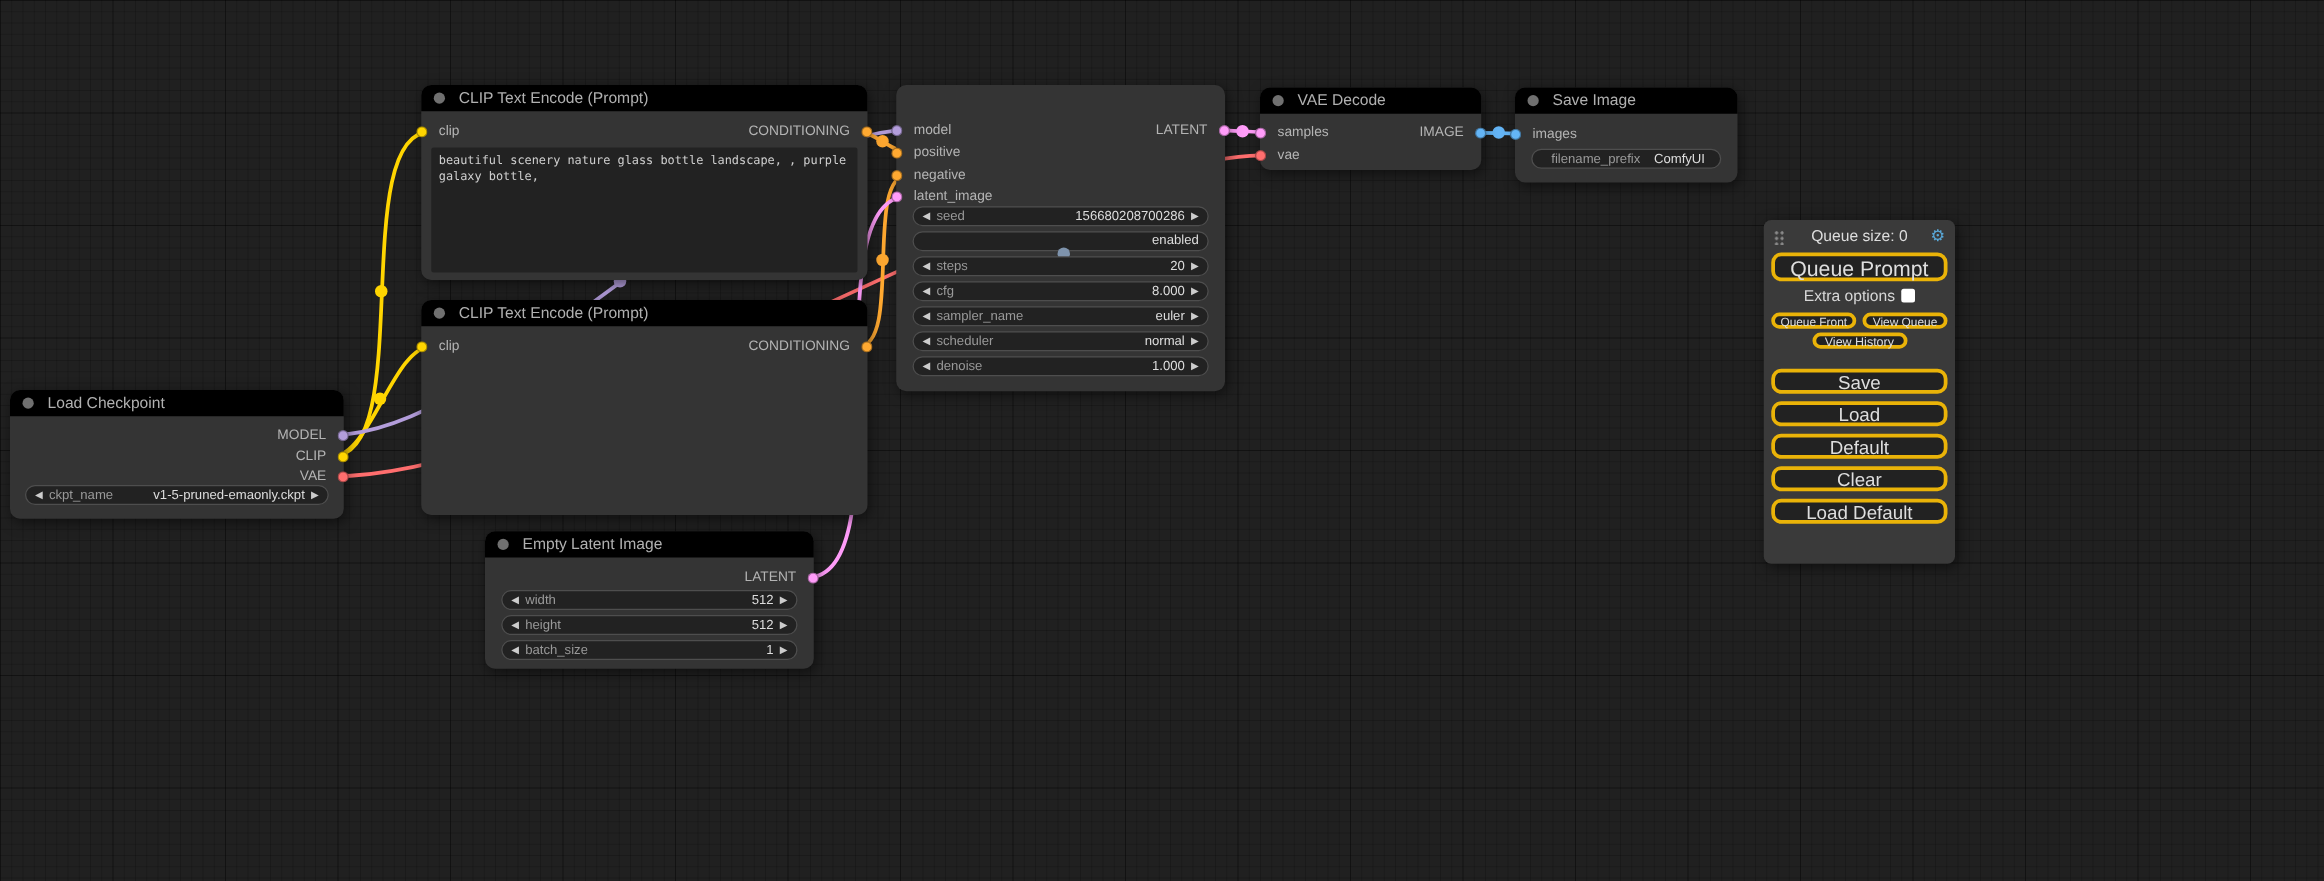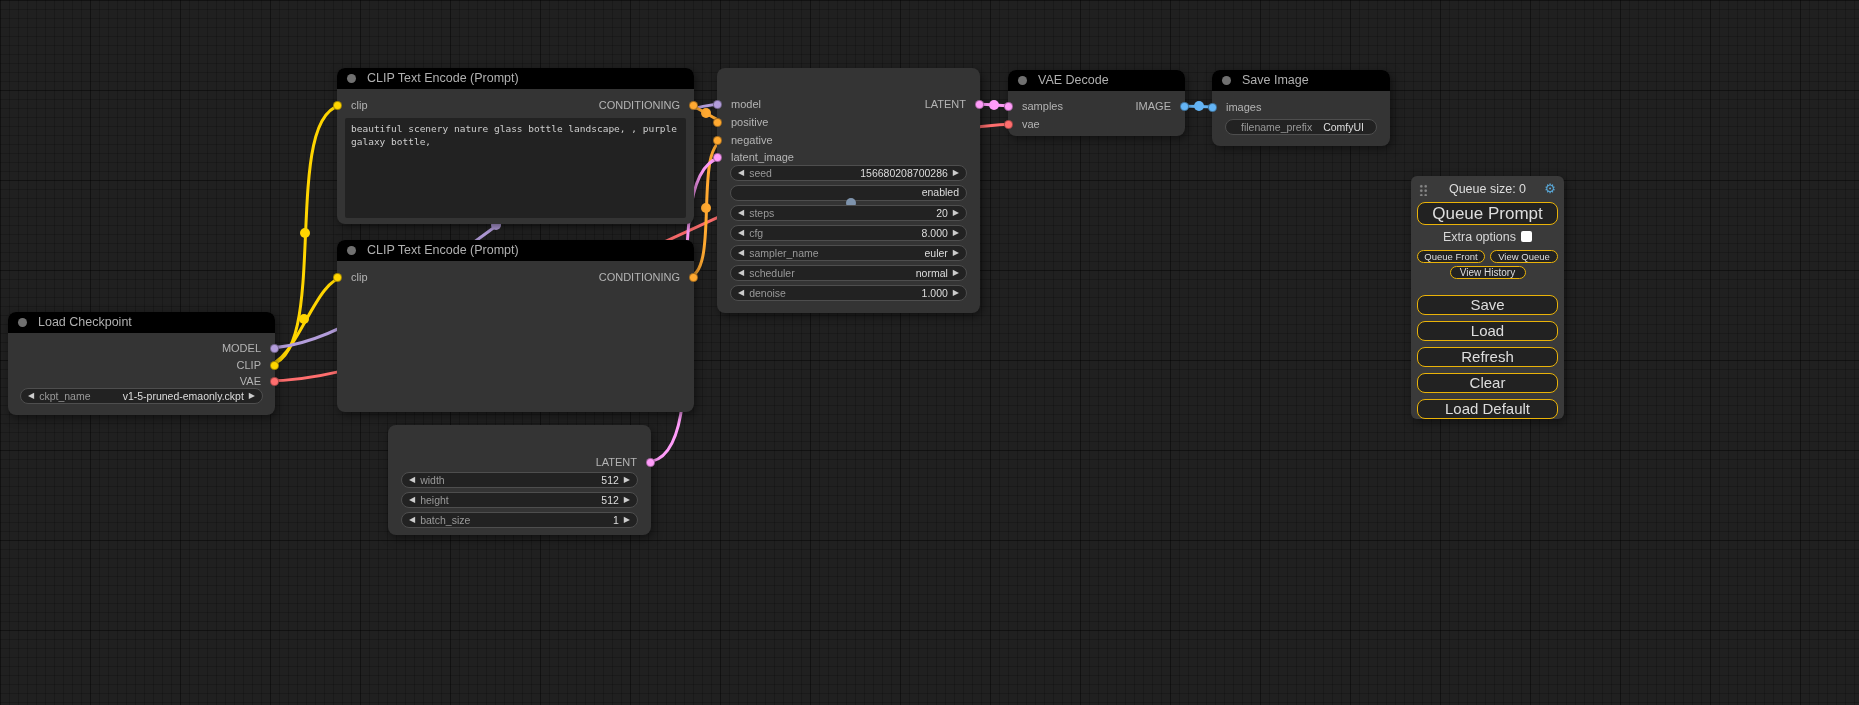--- a/index.html
+++ b/index.html
@@ -40,33 +40,33 @@
   .widget .wval{margin-left:auto;color:#ddd;margin-right:5px;}
   .widget .arr{color:#ccc;font-size:8px;line-height:16px;}
   .widget .toggle{width:10px;height:10px;border-radius:50%;margin-left:4px;flex:0 0 auto;}
   .ta{
     position:absolute;background:#222;border-radius:2px;color:#cfcfcf;
     font-family:"DejaVu Sans Mono",monospace;font-size:9.5px;line-height:13px;
     padding:4px 6px;box-sizing:border-box;white-space:pre-wrap;word-break:break-word;
   }
   
   #menu{
-    position:absolute;z-index:2;left:1411px;top:176px;width:153px;height:243px;
+    position:absolute;z-index:2;left:1411px;top:176px;width:153px;height:275px;
     background:#3a3a3a;border-radius:6px;box-shadow:2px 3px 10px rgba(0,0,0,.5);
     box-sizing:border-box;padding:5px 6px;color:#ddd;
   }
   #menu .mtop{position:relative;height:18px;text-align:center;font-size:12.5px;line-height:16px;color:#ddd;}
   .drag-handle{
     position:absolute;left:2px;top:3px;width:8px;height:12px;
     background-image:radial-gradient(circle,#8a8a8a 1.1px,transparent 1.4px);
     background-size:4.5px 4.5px;
   }
   .gear{position:absolute;right:2px;top:0px;font-size:13px;line-height:16px;}
   .btn{
-    background:#222;border:1px solid #eab308;color:#dedede;text-align:center;
+    background:#222;border:3px solid #eab308;color:#dedede;text-align:center;
     box-sizing:border-box;border-radius:8px;cursor:pointer;
   }
   .btn.big{display:block;width:141px;height:23px;font-size:17px;line-height:21px;margin:3px 0 0 0;}
   .extra{height:16px;text-align:center;font-size:12.5px;margin-top:5px;color:#d8d8d8;}
   .checkbox{display:inline-block;width:11px;height:11px;background:#fff;border-radius:2px;vertical-align:-1px;margin-left:5px;}
   .smallrow{display:flex;gap:5px;margin-top:4px;}
   .btn.small{flex:1;height:13px;font-size:9.5px;line-height:11px;border-radius:8px;}
   .btn.vh{display:block;width:76px;height:13px;font-size:10px;line-height:11px;margin:3px auto 16px auto;border-radius:8px;}
   .btn.action{display:block;width:141px;height:20px;font-size:15px;line-height:18px;margin:6px 0 0 0;}
   .btn.action.first{margin-top:14px;}
@@ -186,20 +186,24 @@
   </div>
   <div class="widget" style="left:13px;top:217px;width:237px;">
     <span class="arr">◀</span>
     <span class="wlabel">denoise</span>
     <span class="wval">1.000</span>
     <span class="arr">▶</span>
   </div>
 </div>
 
 <div class="node" style="left:388px;top:425px;width:263px;height:110px;">
+  <div class="ntitle">
+    <span class="tdot" style="background: rgb(112, 112, 112);"></span>
+    <span>Empty Latent Image</span>
+  </div>
   <div class="slot out" style="top:30px;">LATENT</div>
   <span class="port out" style="top: 32.5px; background: rgb(255, 156, 249);"></span>
   <div class="widget" style="left:13px;top:47px;width:237px;">
     <span class="arr">◀</span>
     <span class="wlabel">width</span>
     <span class="wval">512</span>
     <span class="arr">▶</span>
   </div>
   <div class="widget" style="left:13px;top:67px;width:237px;">
     <span class="arr">◀</span>
@@ -251,16 +255,16 @@
   <div class="extra">
     <span>Extra options</span><span class="checkbox"></span>
   </div>
   <div class="smallrow">
     <div class="btn small">Queue Front</div>
     <div class="btn small">View Queue</div>
   </div>
   <div class="btn vh">View History</div>
   <div class="btn action first">Save</div>
   <div class="btn action">Load</div>
-  <div class="btn action">Refresh</div>
+  <div class="btn action">Default</div>
   <div class="btn action">Clear</div>
   <div class="btn action">Load Default</div>
 </div>
 
 </body></html>

